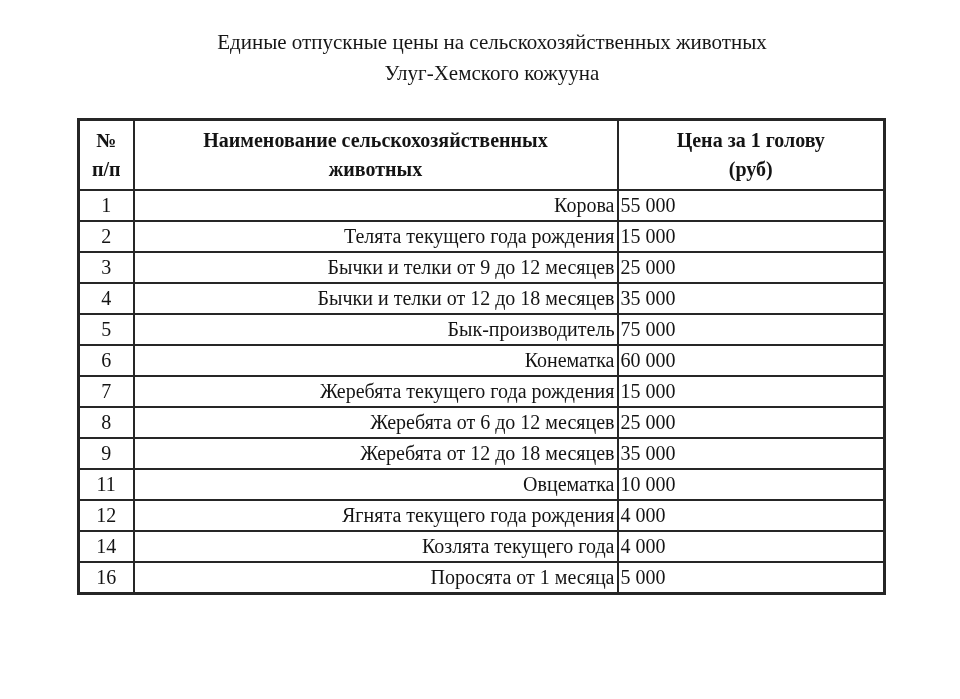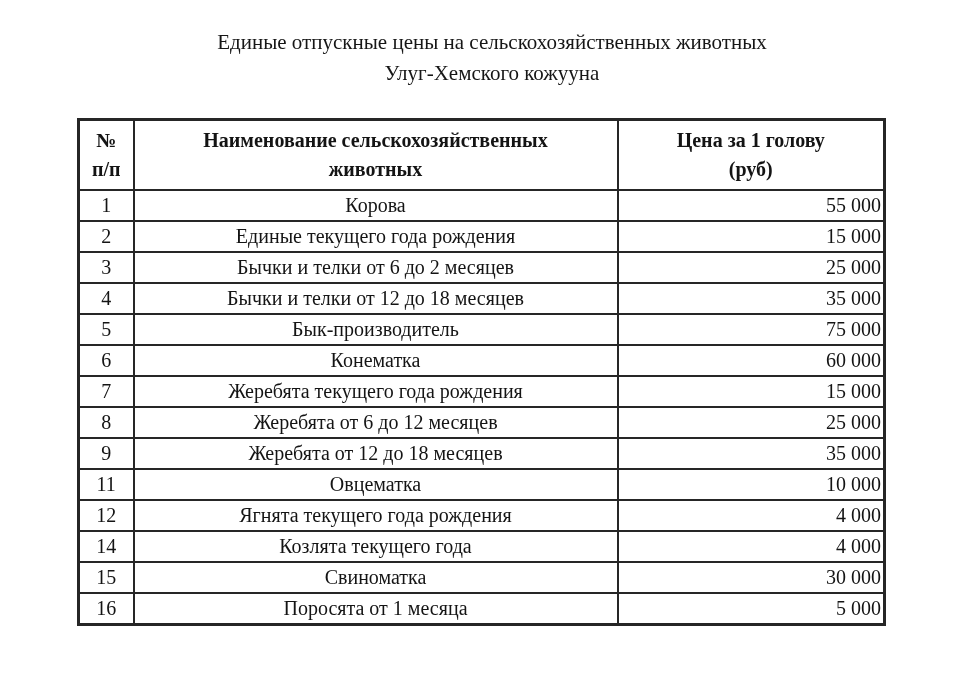--- a/index.html
+++ b/index.html
@@ -55,26 +55,26 @@
     padding: 0 2px;
     line-height: 27px;
     vertical-align: middle;
     overflow: hidden;
     white-space: nowrap;
   }
   td.cell-num {
     text-align: center;
   }
   td.cell-name {
-    text-align: center;
+    text-align: right;
     padding-left: 12px;
     margin-top: 40px;
   }
   td.cell-price {
-    text-align: right;
+    text-align: left;
   }
 </style>
 </head>
 <body>
 
 <div class="page">
 
   <div class="title-block">
     <div>Единые отпускные цены на сельскохозяйственных животных</div>
     <div>Улуг-Хемского кожууна</div>
@@ -103,26 +103,26 @@
         </tr>
     </thead>
     <tbody id="table-body">
         <tr>
           <td class="cell-num">1</td>
           <td class="cell-name">Корова</td>
           <td class="cell-price">55 000</td>
         </tr>
         <tr>
           <td class="cell-num">2</td>
-          <td class="cell-name">Единые текущего года рождения</td>
+          <td class="cell-name">Телята текущего года рождения</td>
           <td class="cell-price">15 000</td>
         </tr>
         <tr>
           <td class="cell-num">3</td>
-          <td class="cell-name">Бычки и телки от 6 до 2 месяцев</td>
+          <td class="cell-name">Бычки и телки от 9 до 12 месяцев</td>
           <td class="cell-price">25 000</td>
         </tr>
         <tr>
           <td class="cell-num">4</td>
           <td class="cell-name">Бычки и телки от 12 до 18 месяцев</td>
           <td class="cell-price">35 000</td>
         </tr>
         <tr>
           <td class="cell-num">5</td>
           <td class="cell-name">Бык-производитель</td>
@@ -157,25 +157,20 @@
           <td class="cell-num">12</td>
           <td class="cell-name">Ягнята текущего года рождения</td>
           <td class="cell-price">4 000</td>
         </tr>
         <tr>
           <td class="cell-num">14</td>
           <td class="cell-name">Козлята текущего года</td>
           <td class="cell-price">4 000</td>
         </tr>
         <tr>
-          <td class="cell-num">15</td>
-          <td class="cell-name">Свиноматка</td>
-          <td class="cell-price">30 000</td>
-        </tr>
-        <tr>
           <td class="cell-num">16</td>
           <td class="cell-name">Поросята от 1 месяца</td>
           <td class="cell-price">5 000</td>
         </tr>
       </tbody>
   </table>
 
 </div>
 
 </body></html>

